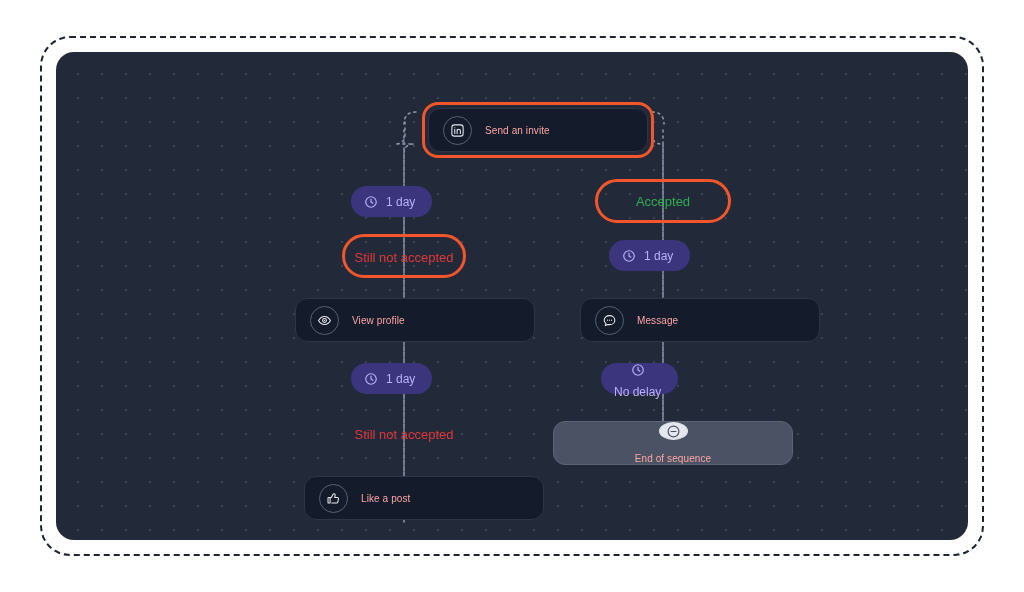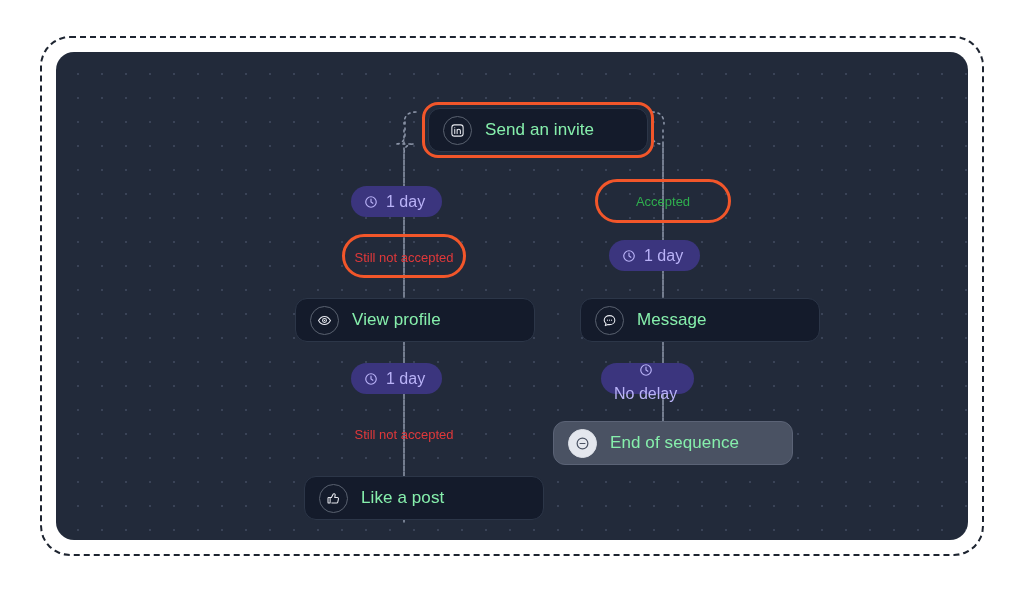--- a/index.html
+++ b/index.html
@@ -66,25 +66,26 @@
     border: 1px solid #2c3648;
     height: 44px;
     padding: 0 14px;
     gap: 13px;
   }
   .node.wide { width: 240px; }
 
   .node.end-seq {
     background: #4a5263;
     border-color: #5b6376;
+    flex-direction: column;
   }
 
   .node-label {
-    color: #86efac;
-    font-size: 17px;
+    color: #fca5a5;
+    font-size: 10px;
     letter-spacing: 0.1px;
     white-space: nowrap;
   }
 
   .icon-badge {
     width: 27px;
     height: 27px;
     min-width: 27px;
     border-radius: 50%;
     border: 1.3px solid #59616f;
@@ -107,21 +108,21 @@
     align-items: center;
     gap: 8px;
     height: 31px;
     padding: 0 17px 0 13px;
     border-radius: 16px;
     background: #3b357e;
     box-sizing: border-box;
   }
   .pill-label {
     color: #b9b2f7;
-    font-size: 16px;
+    font-size: 12px;
     white-space: nowrap;
   }
   .pill svg { display: block; color: #b9b2f7; }
 
   
   .cond {
     position: absolute;
     font-size: 13px;
     white-space: nowrap;
     text-align: center;

